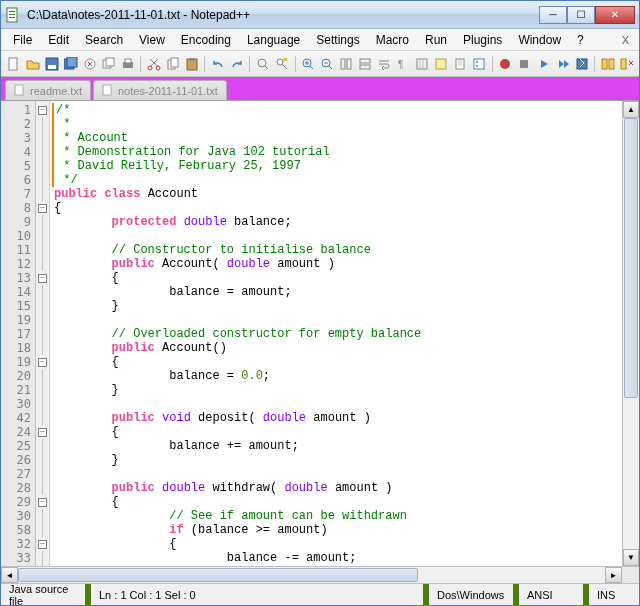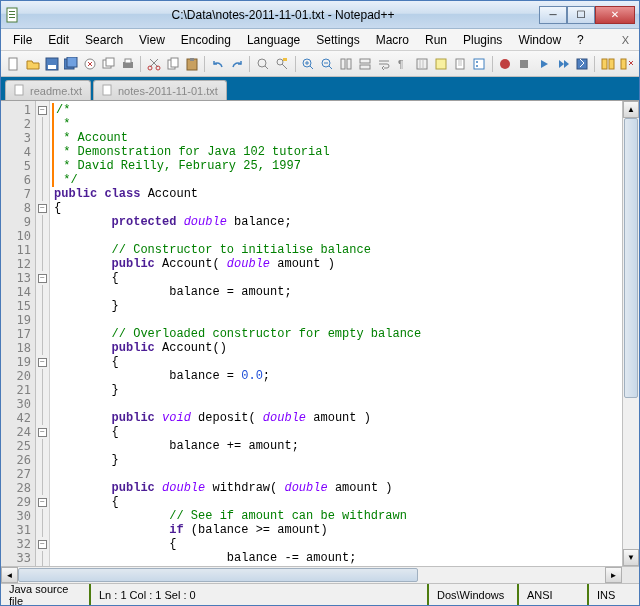--- a/index.html
+++ b/index.html
@@ -1,55 +1,55 @@
 <!DOCTYPE html>
 <html><head>
 <meta charset="utf-8">
 <style>
 * { box-sizing: border-box; margin: 0; padding: 0; }
 body { font-family: "Segoe UI", Tahoma, sans-serif; font-size: 11px; background: #d4e4f4; overflow: hidden; width: 640px; height: 606px; }
 .window { width: 640px; height: 606px; background: #fff; border: 1px solid #4a7ab8; display: flex; flex-direction: column; }
 .titlebar { height: 28px; background: linear-gradient(to bottom, #e8f0fa 0%, #d0e0f0 45%, #b8d0e8 50%, #c8daee 100%); display: flex; align-items: center; padding: 0 4px; border-bottom: 1px solid #a0b8d0; }
 .titlebar-icon { width: 16px; height: 16px; margin-right: 6px; }
-.titlebar-text { flex: 1; font-size: 12px; color: #000; text-align: center; }
+.titlebar-text { flex: 1; font-size: 12px; color: #000; }
 .win-buttons { display: flex; gap: 0; }
 .win-btn { width: 28px; height: 18px; border: 1px solid #6a8ab0; background: linear-gradient(to bottom,#f0f6fc,#c8daee); display: flex; align-items: center; justify-content: center; font-size: 10px; cursor: pointer; }
 .win-btn.close { background: linear-gradient(to bottom,#e89090,#c04040); color: #fff; border-color: #a03030; width: 40px; }
 .menubar { height: 22px; background: #f5f5f5; display: flex; align-items: center; padding: 5px 4px; border-bottom: 1px solid #d0d0d0; }
 .menu-item { padding: 2px 8px; cursor: pointer; font-size: 12px; }
 .menu-x { margin-left: auto; padding: 0 6px; color: #666; cursor: pointer; }
 .toolbar { height: 26px; background: linear-gradient(to bottom,#f8f8f8,#e8e8e8); display: flex; align-items: center; padding: 2px 4px; gap: 2px; border-bottom: 1px solid #c0c0c0; }
 .tb-btn { width: 18px; height: 18px; display: flex; align-items: center; justify-content: center; cursor: pointer; border-radius: 2px; }
 .tb-sep { width: 1px; height: 16px; background: #c0c0c0; margin: 0 2px; }
-.tabbar { height: 24px; background: #0369a1; display: flex; align-items: flex-end; padding: 2px 4px 0 4px; border-bottom: 1px solid #a0a0a0; gap: 2px; }
+.tabbar { height: 24px; background: #d946ef; display: flex; align-items: flex-end; padding: 2px 4px 0 4px; border-bottom: 1px solid #a0a0a0; gap: 2px; }
 .tab { height: 20px; padding: 2px 8px; background: linear-gradient(to bottom,#e8e8e8,#d8d8d8); border: 1px solid #b0b0b0; border-bottom: none; border-radius: 3px 3px 0 0; display: flex; align-items: center; gap: 4px; font-size: 11px; cursor: pointer; color: #888; }
 .tab.active { background: #f4f4ff; color: #333; border-color: #8090b0; }
 .editor-area { flex: 1; display: flex; background: #fff; overflow: hidden; position: relative; }
 .gutter { width: 35px; background: #e8e8e8; border-right: 1px solid #c0c0c0; text-align: right; padding: 2px 4px 2px 2px; font-family: Consolas, monospace; font-size: 12px; color: #808080; line-height: 14px; }
 .fold-col { width: 14px; background: #f0f0f0; border-right: 1px solid #d0d0d0; font-family: monospace; font-size: 9px; color: #808080; line-height: 14px; padding-top: 2px; }
 .fold-mark { height: 14px; display: flex; align-items: center; justify-content: center; }
 .fold-box { width: 9px; height: 9px; border: 1px solid #808080; background: #fff; display: flex; align-items: center; justify-content: center; font-size: 8px; line-height: 1; cursor: pointer; }
 .code-col { flex: 1; font-family: Consolas, "Courier New", monospace; font-size: 12px; line-height: 14px; padding: 2px 4px; white-space: pre; overflow: hidden; }
 .code-line { height: 14px; }
 .c-comment { color: #008000; }
-.c-keyword { color: #4c1d95; font-weight: bold; }
-.c-type { color: #8000ff; font-style: italic; }
-.c-number { color: #1d4ed8; }
+.c-keyword { color: #ec4899; font-weight: bold; }
+.c-type { color: #8000ff; }
+.c-number { color: #4d7c0f; }
 .c-bracket { color: #000; }
 .bar-orange { border-left: 2px solid #ff8000; margin-left: -2px; padding-left: 2px; display: inline-block; }
 .vscroll { width: 17px; background: #f0f0f0; border-left: 1px solid #c0c0c0; position: relative; }
 .vscroll-btn { height: 17px; background: linear-gradient(to bottom,#f8f8f8,#d8d8d8); border: 1px solid #b0b0b0; display: flex; align-items: center; justify-content: center; font-size: 8px; cursor: pointer; }
 .vscroll-thumb { position: absolute; top: 17px; left: 1px; right: 1px; height: 280px; background: linear-gradient(to right,#e0e8f0,#c8d8e8); border: 1px solid #a0b0c0; border-radius: 2px; cursor: pointer; }
 .hscroll-row { height: 17px; display: flex; background: #f0f0f0; border-top: 1px solid #c0c0c0; }
 .hscroll { flex: 1; position: relative; }
 .hscroll-btn { width: 17px; background: linear-gradient(to bottom,#f8f8f8,#d8d8d8); border: 1px solid #b0b0b0; display: flex; align-items: center; justify-content: center; font-size: 8px; cursor: pointer; }
 .hscroll-thumb { position: absolute; left: 17px; top: 1px; bottom: 1px; width: 400px; background: linear-gradient(to bottom,#e0e8f0,#c8d8e8); border: 1px solid #a0b0c0; border-radius: 2px; cursor: pointer; }
 .corner { width: 17px; height: 17px; background: #e8e8e8; }
 .statusbar { height: 22px; background: #f0f0f0; border-top: 1px solid #c0c0c0; display: flex; align-items: center; font-size: 11px; }
-.status-cell { padding: 0 8px; border-right: 2px solid #4d7c0f; height: 100%; display: flex; align-items: center; }
+.status-cell { padding: 0 8px; border-right: 6px solid #4d7c0f; height: 100%; display: flex; align-items: center; }
 .status-cell.flex { flex: 1; }
 </style>
 </head>
 <body>
 
 <div class="window">
 
   <div class="titlebar">
     <svg class="titlebar-icon" viewBox="0 0 16 16">
         <rect x="2" y="1" width="10" height="14" fill="#fff" stroke="#4a7a3a"></rect>
@@ -314,21 +314,21 @@
         <div>21</div>
         <div>30</div>
         <div>42</div>
         <div>24</div>
         <div>25</div>
         <div>26</div>
         <div>27</div>
         <div>28</div>
         <div>29</div>
         <div>30</div>
-        <div>31</div>
+        <div>58</div>
         <div>32</div>
         <div>33</div>
         <div>34</div>
       </div>
     <div class="fold-col" id="foldcol">
         <div class="fold-mark">
           <div class="fold-box">−</div>
         </div>
         <div class="fold-mark">
           <div style="width:1px;height:14px;background:#c0c0c0;margin:0 auto"></div>

